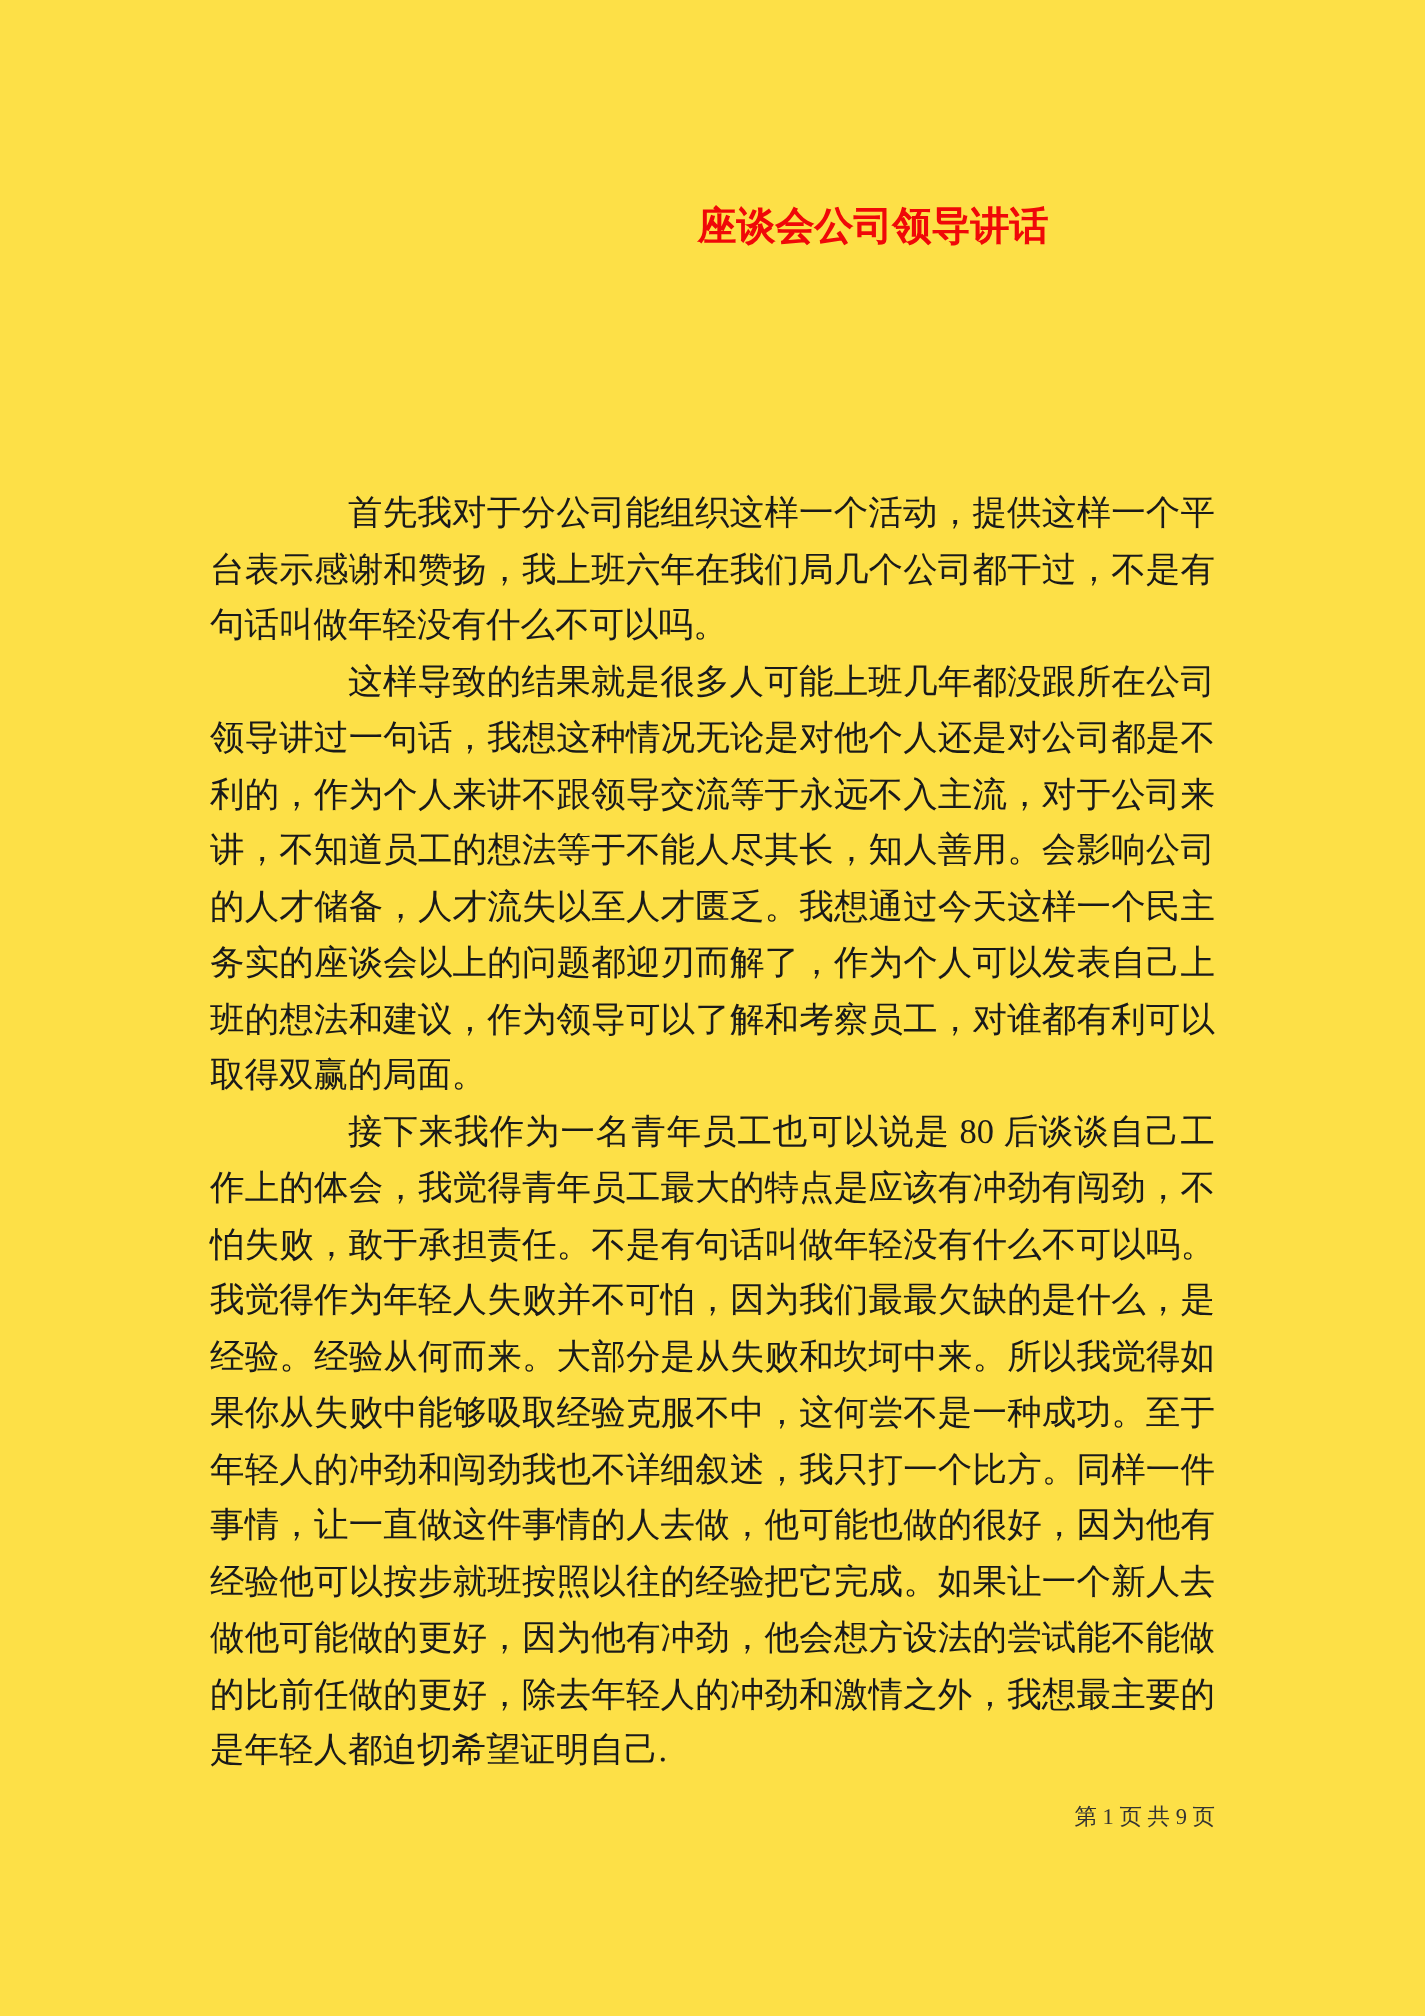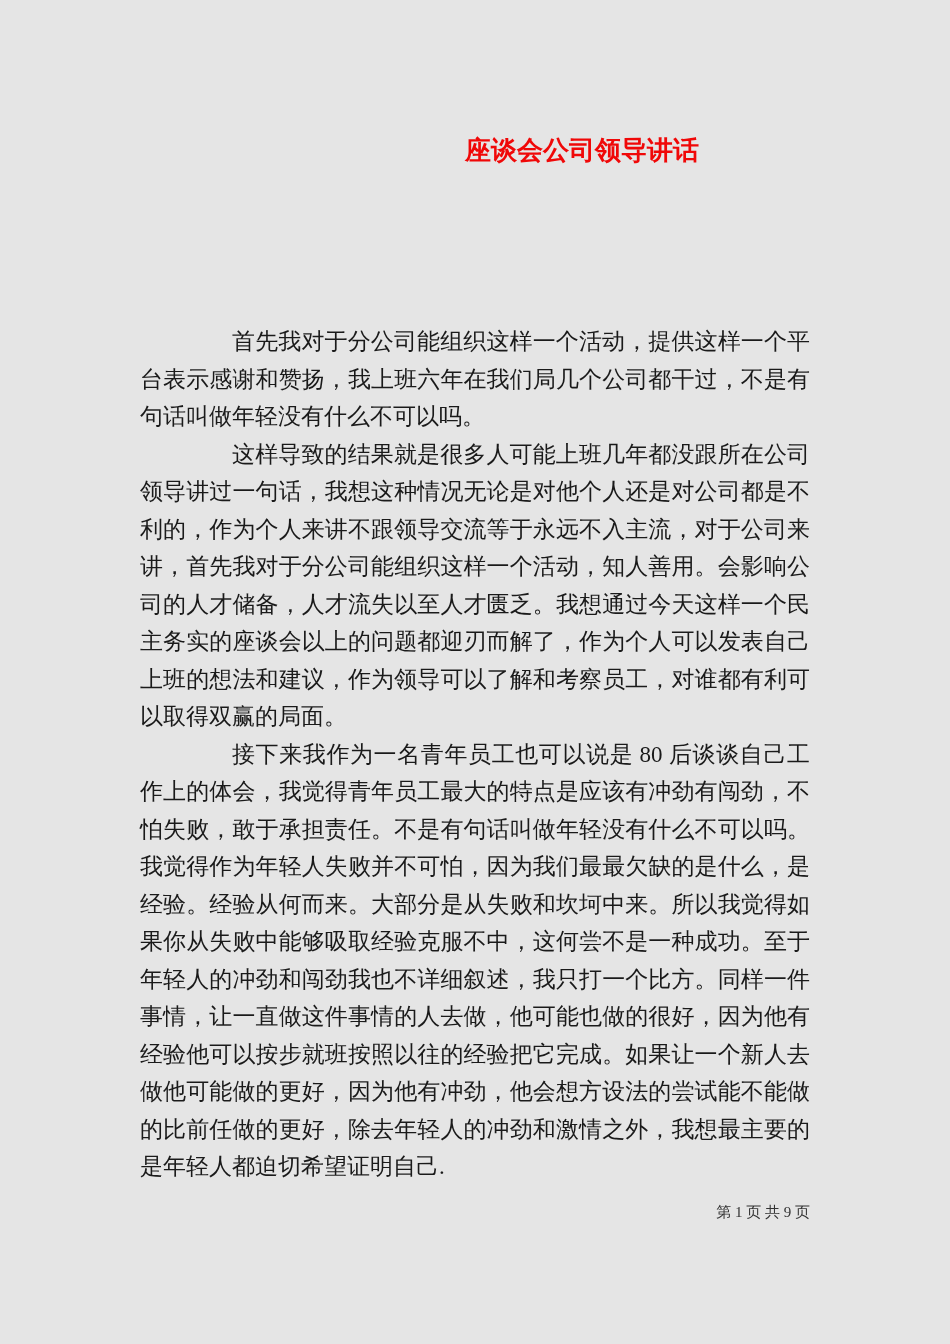--- a/index.html
+++ b/index.html
@@ -43,27 +43,27 @@
   .doc-footer {
     margin-top: 16px;
     text-align: right;
     font-size: 15px;
     line-height: 20px;
   }
 </style>
 </head>
 <body>
 
-<div class="page" style="background: #e5e5e5;">
+<div class="page" style="background: #fde047;">
 
   <h1 class="doc-title" style="color: rgb(240, 8, 8);">座谈会公司领导讲话</h1>
 
   <div class="doc-body" style="color: rgb(26, 26, 26);">
     <p class="para">首先我对于分公司能组织这样一个活动，提供这样一个平台表示感谢和赞扬，我上班六年在我们局几个公司都干过，不是有句话叫做年轻没有什么不可以吗。</p>
-    <p class="para">这样导致的结果就是很多人可能上班几年都没跟所在公司领导讲过一句话，我想这种情况无论是对他个人还是对公司都是不利的，作为个人来讲不跟领导交流等于永远不入主流，对于公司来讲，首先我对于分公司能组织这样一个活动，知人善用。会影响公司的人才储备，人才流失以至人才匮乏。我想通过今天这样一个民主务实的座谈会以上的问题都迎刃而解了，作为个人可以发表自己上班的想法和建议，作为领导可以了解和考察员工，对谁都有利可以取得双赢的局面。</p>
+    <p class="para">这样导致的结果就是很多人可能上班几年都没跟所在公司领导讲过一句话，我想这种情况无论是对他个人还是对公司都是不利的，作为个人来讲不跟领导交流等于永远不入主流，对于公司来讲，不知道员工的想法等于不能人尽其长，知人善用。会影响公司的人才储备，人才流失以至人才匮乏。我想通过今天这样一个民主务实的座谈会以上的问题都迎刃而解了，作为个人可以发表自己上班的想法和建议，作为领导可以了解和考察员工，对谁都有利可以取得双赢的局面。</p>
     <p class="para">接下来我作为一名青年员工也可以说是 80 后谈谈自己工作上的体会，我觉得青年员工最大的特点是应该有冲劲有闯劲，不怕失败，敢于承担责任。不是有句话叫做年轻没有什么不可以吗。我觉得作为年轻人失败并不可怕，因为我们最最欠缺的是什么，是经验。经验从何而来。大部分是从失败和坎坷中来。所以我觉得如果你从失败中能够吸取经验克服不中，这何尝不是一种成功。至于年轻人的冲劲和闯劲我也不详细叙述，我只打一个比方。同样一件事情，让一直做这件事情的人去做，他可能也做的很好，因为他有经验他可以按步就班按照以往的经验把它完成。如果让一个新人去做他可能做的更好，因为他有冲劲，他会想方设法的尝试能不能做的比前任做的更好，除去年轻人的冲劲和激情之外，我想最主要的是年轻人都迫切希望证明自己.</p>
   </div>
 
   <div class="doc-footer" style="color: rgb(51, 51, 51);">
     <span>第 1 页 共 9 页</span>
   </div>
 
 </div>
 
 </body></html>

